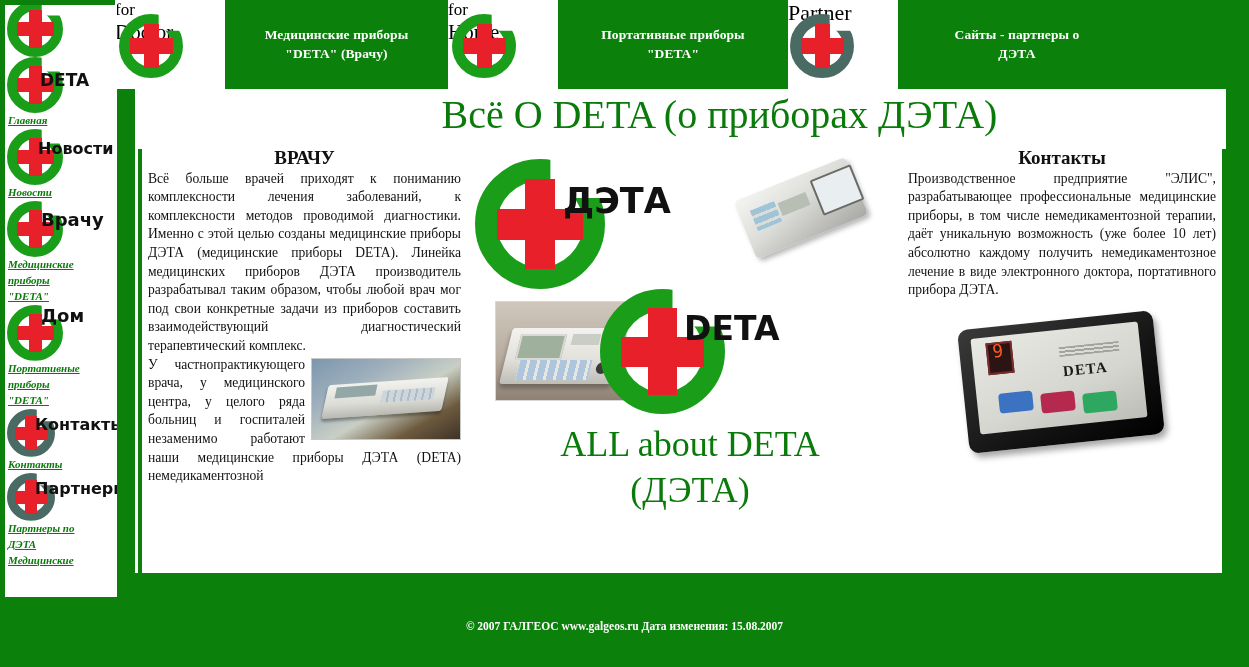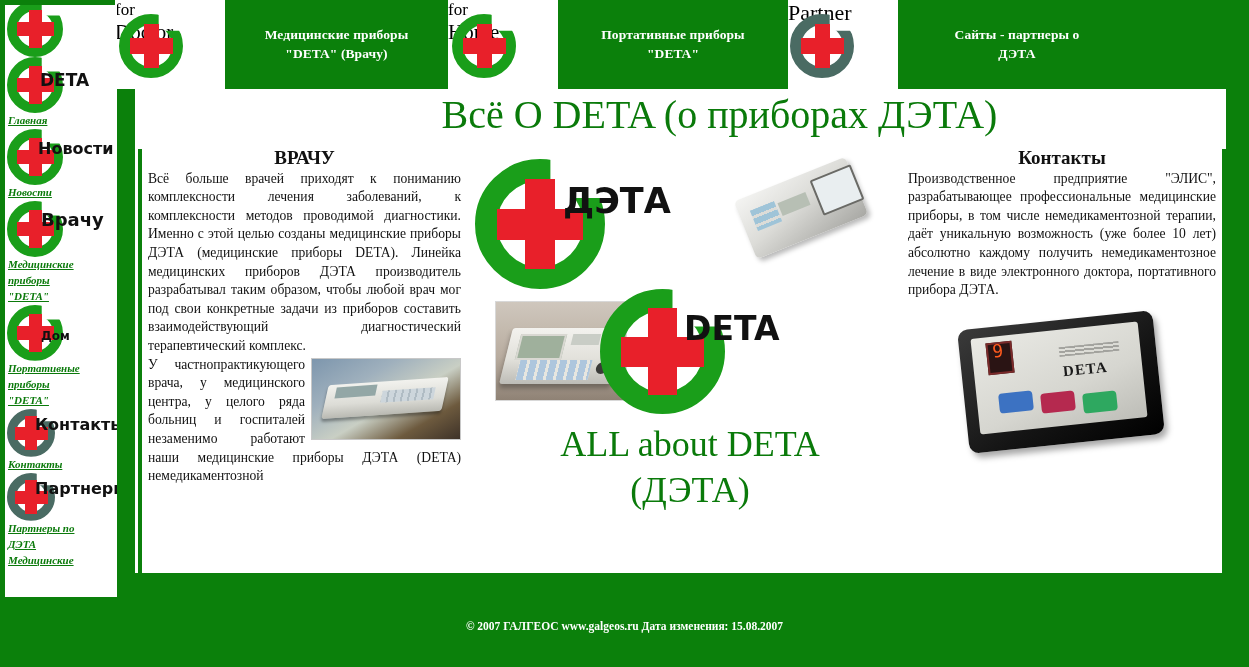--- a/index.html
+++ b/index.html
@@ -437,21 +437,21 @@
       <span class="side-link">"DETA"</span>
     </div>
 
     <div class="side-item">
       <div class="side-logo">
         <div class="logo">
           <div class="arc"></div>
           <div class="cross-v"></div>
           <div class="cross-h"></div>
         </div>
-        <div class="word" style="left:36px;top:24px;font-size:12px;">Дом</div>
+        <div class="word" style="left:36px;top:0;font-size:18px;">Дом</div>
       </div>
       <span class="side-link">Портативные</span>
       <span class="side-link">приборы</span>
       <span class="side-link">"DETA"</span>
     </div>
 
     <div class="side-item">
       <div class="side-logo" style="height:48px;">
         <div class="logo gray" style="width:48px;height:48px;">
           <div class="arc" style="width:48px;height:48px;border-width:9px;"></div>

